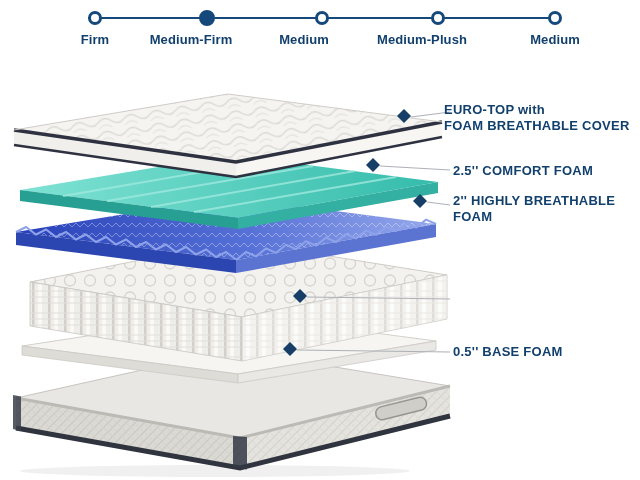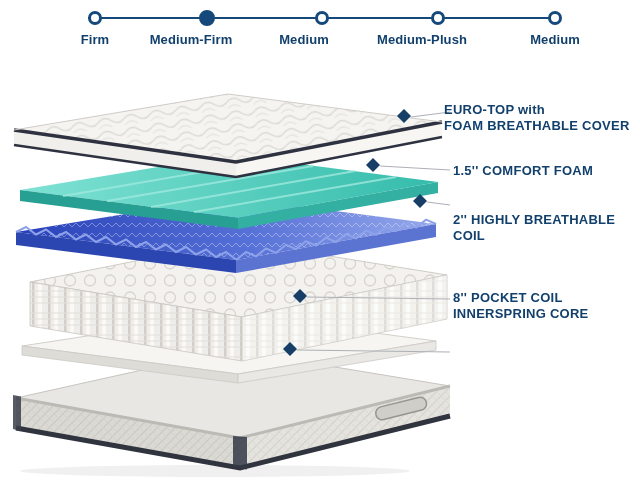--- a/index.html
+++ b/index.html
@@ -143,24 +143,23 @@
       <polygon points="300,289 307,296 300,303 293,296"></polygon>
       <polygon points="290,342 297,349 290,356 283,349"></polygon>
     </g>
   </svg>
 
   <div class="layer-label" style="left:444px; top:102px">
     <div>EURO-TOP with</div>
     <div>FOAM BREATHABLE COVER</div>
   </div>
   <div class="layer-label" style="left:453px; top:163px">
-    <div>1.5'' COMFORT FOAM</div>
+    <div>2.5'' COMFORT FOAM</div>
   </div>
-  <div class="layer-label" style="left:453px; top:212px">
+  <div class="layer-label" style="left:453px; top:193px">
     <div>2'' HIGHLY BREATHABLE</div>
-    <div>COIL</div>
+    <div>FOAM</div>
   </div>
-  <div class="layer-label" style="left:453px; top:290px">
-    <div>8'' POCKET COIL</div>
-    <div>INNERSPRING CORE</div>
+  <div class="layer-label" style="left:453px; top:344px">
+    <div>0.5'' BASE FOAM</div>
   </div>
 
 </div>
 
 </body></html>

